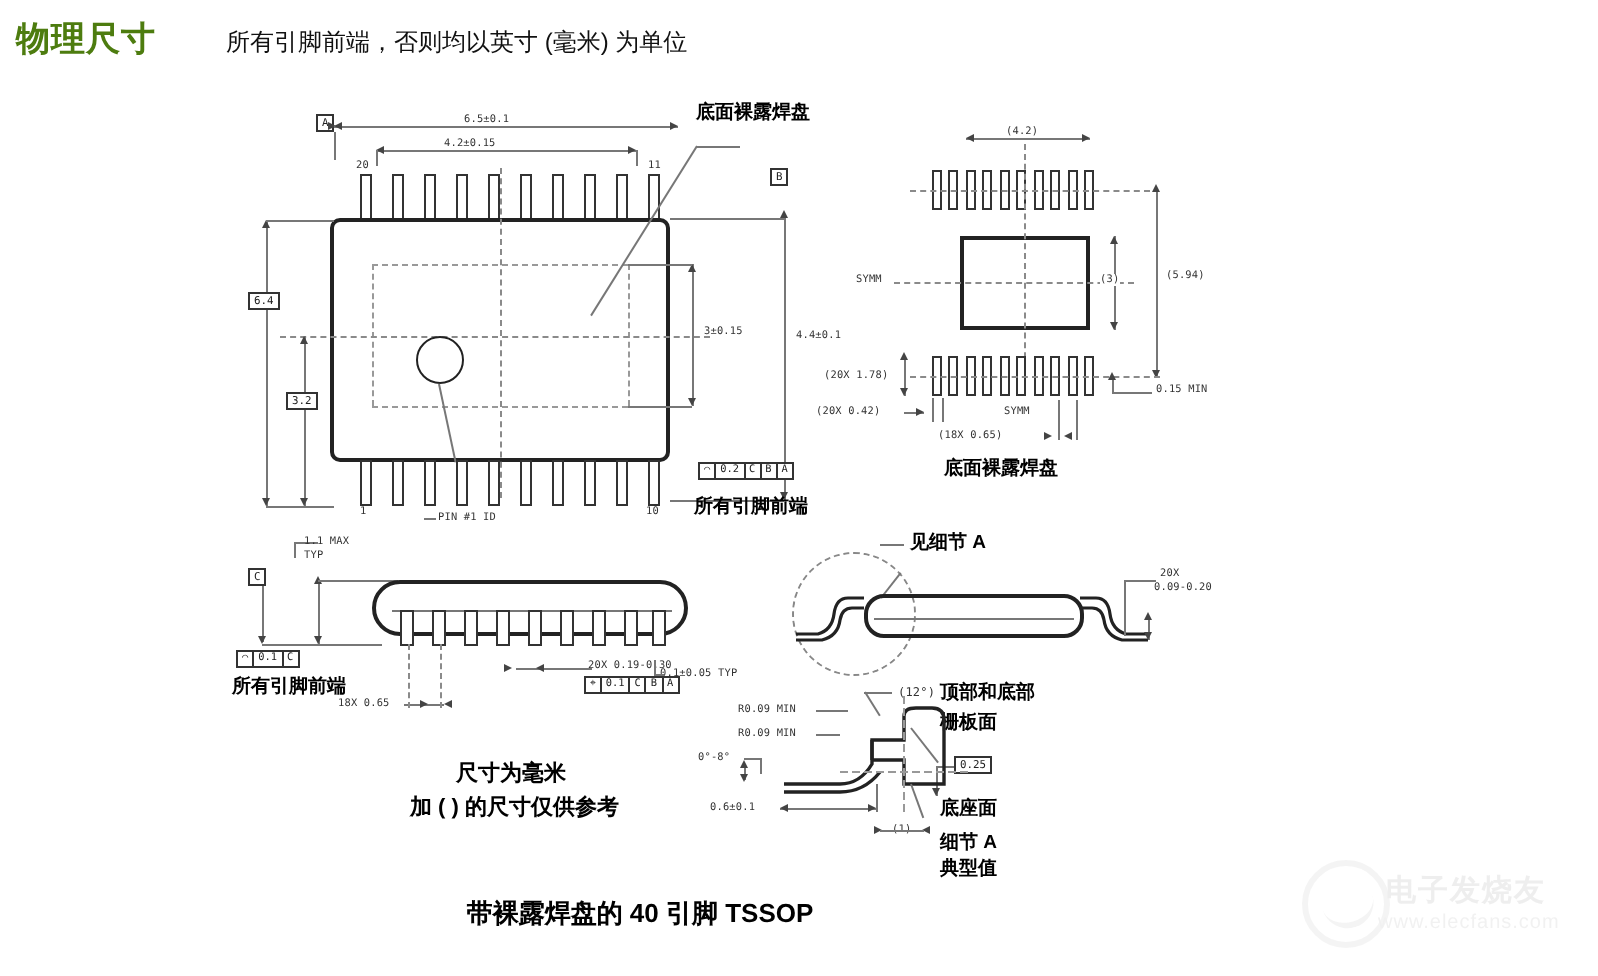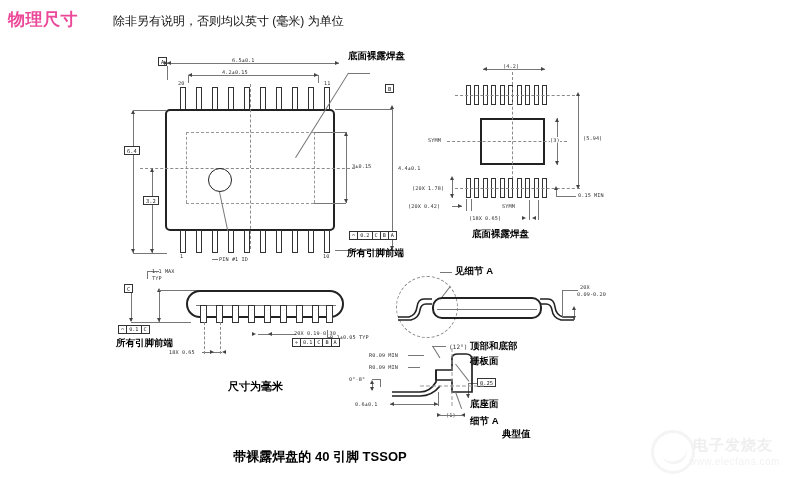--- a/index.html
+++ b/index.html
@@ -8,21 +8,21 @@
     width: 799px; height: 488px;
     background: #ffffff;
     font-family: "Liberation Sans", "DejaVu Sans", sans-serif;
     overflow: hidden;
   }
   #page { position: relative; width: 799px; height: 488px; background: #fff; }
 
   
   .hdr-title {
     position: absolute; left: 8px; top: 8px;
-    font-size: 17px; font-weight: bold; color: #ec4899;
+    font-size: 17px; font-weight: bold; color: #4d7c0f;
     letter-spacing: 0.5px;
   }
   .hdr-sub {
     position: absolute; left: 113px; top: 13px;
     font-size: 12px; color: #111;
   }
 
   
   .lbl {
     position: absolute;
@@ -109,21 +109,21 @@
     content:""; position:absolute; left: 8px; top: 14px; width: 26px; height: 14px;
     border-bottom: 3px solid #dcdcdc; border-radius: 0 0 20px 20px; transform: rotate(-16deg);
   }
 </style>
 </head>
 <body>
 
 <div id="page">
 
   <div class="hdr-title">物理尺寸</div>
-  <div class="hdr-sub">除非另有说明，否则均以英寸 (毫米) 为单位</div>
+  <div class="hdr-sub">所有引脚前端，否则均以英寸 (毫米) 为单位</div>
 
   <div>
 
     <div class="dbox" style="left:158px;top:57px;">A</div>
     <div class="ln v thin" style="left:167px;top:66px;height:14px;"></div>
     <div class="arrowR" style="left:164px;top:61px;"></div>
 
     <div class="ln h thin" style="left:167px;top:63px;width:172px;"></div>
     <div class="arrowL" style="left:167px;top:61px;"></div>
     <div class="arrowR" style="left:335px;top:61px;"></div>
@@ -428,24 +428,25 @@
 
     <div class="lbl" style="left:446px;top:412px;">(1)</div>
     <div class="arrowR" style="left:437px;top:413px;"></div>
     <div class="arrowL" style="left:461px;top:413px;"></div>
     <div class="ln h thin" style="left:440px;top:415px;width:22px;"></div>
 
     <div class="ln thin" style="left:455px;top:392px;width:1px;height:18px;transform:rotate(-20deg);transform-origin:top;"></div>
     <div class="cn" style="left:470px;top:398px;">底座面</div>
 
     <div class="cn" style="left:470px;top:415px;">细节 A</div>
-    <div class="cn" style="left:470px;top:428px;margin-left:32px;">典型值</div>
+    <div class="cn" style="left:470px;top:428px;">典型值</div>
   </div>
 
   <div class="cn big" style="left:228px;top:379px;">尺寸为毫米</div>
+  <div class="cn big" style="left:205px;top:396px;">加 ( ) 的尺寸仅供参考</div>
 
   <div style="position:absolute;left:0;top:448px;width:640px;text-align:center;font-size:13px;font-weight:bold;color:#000;">带裸露焊盘的 40 引脚 TSSOP</div>
 
   <div class="wm">
     <div class="wm-circ"></div>
     <div class="wm-txt">电子发烧友</div>
     <div class="wm-url">www.elecfans.com</div>
   </div>
 
 </div>

